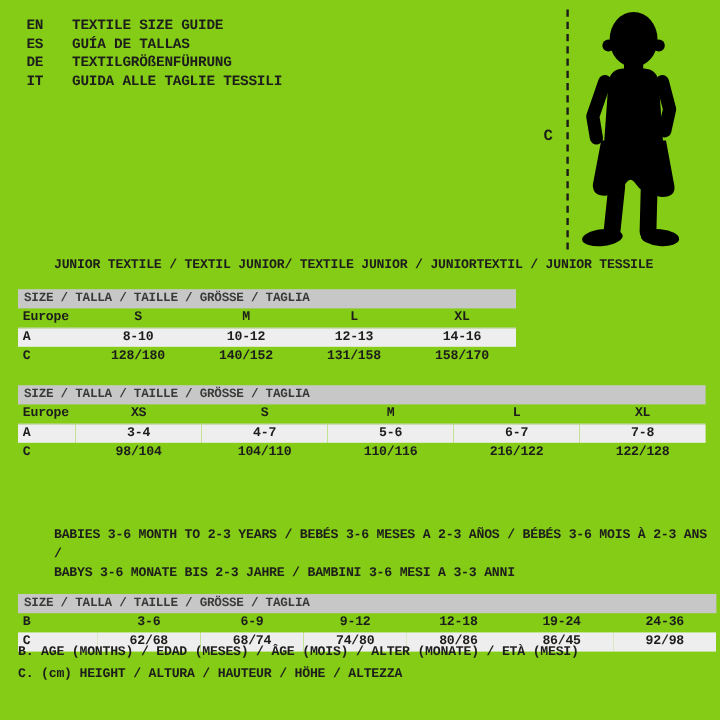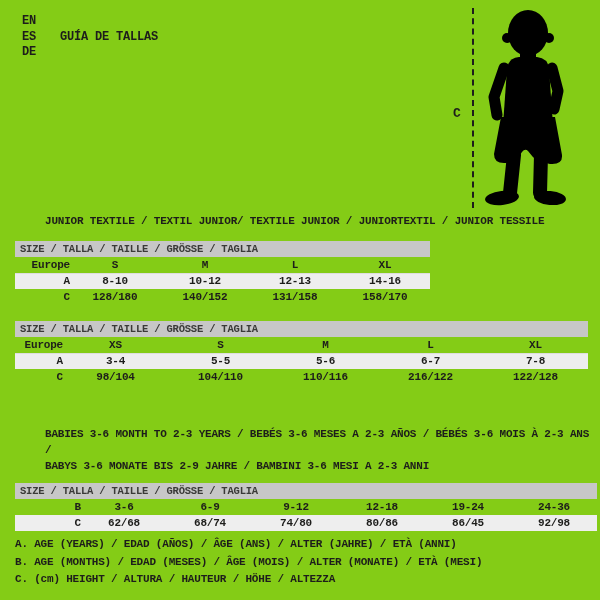--- a/index.html
+++ b/index.html
@@ -21,59 +21,65 @@
   .lang-row{display:flex;line-height:15.6px;font-size:12px;font-weight:700;}
   .lang-code{width:38px;flex:0 0 38px;}
   
   .measure-line{position:absolute;left:472px;top:8px;height:200px;width:0;border-left:2px dashed var(--ink);}
   .c-label{position:absolute;left:453px;top:106px;font-size:13px;font-weight:700;}
   .baby-svg{position:absolute;left:477px;top:5px;}
   
   .section{position:absolute;left:15px;}
   .sec-junior{top:215px;width:415px;}
   .sec-children{top:321px;width:573px;}
-  .sec-babies{top:426px;width:582px;}
+  .sec-babies{top:438px;width:582px;}
   .sec-title{font-size:11px;font-weight:700;line-height:13px;margin-bottom:13px;white-space:nowrap;margin-left:30px;}
   .sec-babies .sec-title{line-height:16px;margin-bottom:9px;white-space:normal;}
   .subscript{font-size:7.5px;vertical-align:-2px;}
   .size-bar{
     height:16px;background:var(--header-bar);
     font-size:10.5px;font-weight:700;line-height:16px;padding-left:5px;color:#3a3a38;
     white-space:nowrap;overflow:hidden;
   }
   table{border-collapse:collapse;table-layout:fixed;width:100%;}
   td{
     height:16px;padding:0;font-size:11px;font-weight:700;text-align:center;
     color:var(--ink);white-space:nowrap;overflow:hidden;
   }
-  td.rowhead{text-align:right;padding-left:4px;}
+  td.rowhead{text-align:left;padding-left:4px;}
   .sec-junior td.rowhead{width:55px;}
   .sec-children td.rowhead{width:48px;}
   .sec-babies td.rowhead{width:66px;}
   tr.shade td{background:var(--row-shade);}
   .sec-junior tr:first-child td,.sec-children tr:first-child td{border-bottom:1px solid var(--row-line);}
   
   .legend{position:absolute;left:15px;top:536px;}
   .legend-line{font-size:11px;font-weight:700;line-height:17.5px;white-space:nowrap;}
 </style>
 </head>
 <body>
 
 <div class="page">
 
   <div class="lang-list">
     <div class="lang-row">
       <span class="lang-code">EN</span>
+      <span class="lang-title">TEXTILE SIZE GUIDE</span>
     </div>
     <div class="lang-row">
       <span class="lang-code">ES</span>
       <span class="lang-title">GUÍA DE TALLAS</span>
     </div>
     <div class="lang-row">
       <span class="lang-code">DE</span>
+      <span class="lang-title">TEXTILGRÖßENFÜHRUNG</span>
+    </div>
+    <div class="lang-row">
+      <span class="lang-code">IT</span>
+      <span class="lang-title">GUIDA ALLE TAGLIE TESSILI</span>
     </div>
   </div>
 
   <div class="measure-line"></div>
   <span class="c-label">C</span>
   <svg class="baby-svg" width="95" height="202" viewBox="0 0 95 202">
     <g fill="var(--silhouette)" stroke="var(--silhouette)" stroke-width="0">
       <ellipse cx="51" cy="28" rx="20" ry="23"></ellipse>
       <circle cx="30" cy="33" r="5"></circle>
       <circle cx="72" cy="33" r="5"></circle>
@@ -127,41 +133,41 @@
             <td class="rowhead">Europe</td>
             <td>XS</td>
             <td>S</td>
             <td>M</td>
             <td>L</td>
             <td>XL</td>
           </tr>
           <tr class="shade">
             <td class="rowhead">A</td>
             <td>3-4</td>
-            <td>5-5</td>
+            <td>4-7</td>
             <td>5-6</td>
             <td>6-7</td>
             <td>7-8</td>
           </tr>
           <tr>
             <td class="rowhead">C</td>
             <td>98/104</td>
             <td>104/110</td>
             <td>110/116</td>
             <td>216/122</td>
             <td>122/128</td>
           </tr>
         </tbody>
     </table>
   </div>
 
   <div class="section sec-babies">
     <div class="sec-title">
       <div>BABIES 3-6 MONTH TO 2-3 YEARS / BEBÉS 3-6 MESES A 2-3 AÑOS / BÉBÉS 3-6 MOIS À 2-3 ANS /</div>
-      <div>BABYS 3-6 MONATE BIS 2-9 JAHRE / BAMBINI 3-6 MESI A 2-3 ANNI</div>
+      <div>BABYS 3-6 MONATE BIS 2-3 JAHRE / BAMBINI 3-6 MESI A 3-3 ANNI</div>
     </div>
     <div class="size-bar">SIZE / TALLA / TAILLE / GRÖSSE / TAGLIA</div>
     <table>
       <tbody>
           <tr>
             <td class="rowhead">B</td>
             <td>3-6</td>
             <td>6-9</td>
             <td>9-12</td>
             <td>12-18</td>
@@ -175,18 +181,17 @@
             <td>74/80</td>
             <td>80/86</td>
             <td>86/45</td>
             <td>92/98</td>
           </tr>
         </tbody>
     </table>
   </div>
 
   <div class="legend">
-    <div class="legend-line">A. AGE (YEARS) / EDAD (AÑOS) / ÂGE (ANS) / ALTER (JAHRE) / ETÀ (ANNI)</div>
     <div class="legend-line">B. AGE (MONTHS) / EDAD (MESES) / ÂGE (MOIS) / ALTER (MONATE) / ETÀ (MESI)</div>
     <div class="legend-line">C. (cm) HEIGHT / ALTURA / HAUTEUR / HÖHE / ALTEZZA</div>
   </div>
 
 </div>
 
 </body></html>

